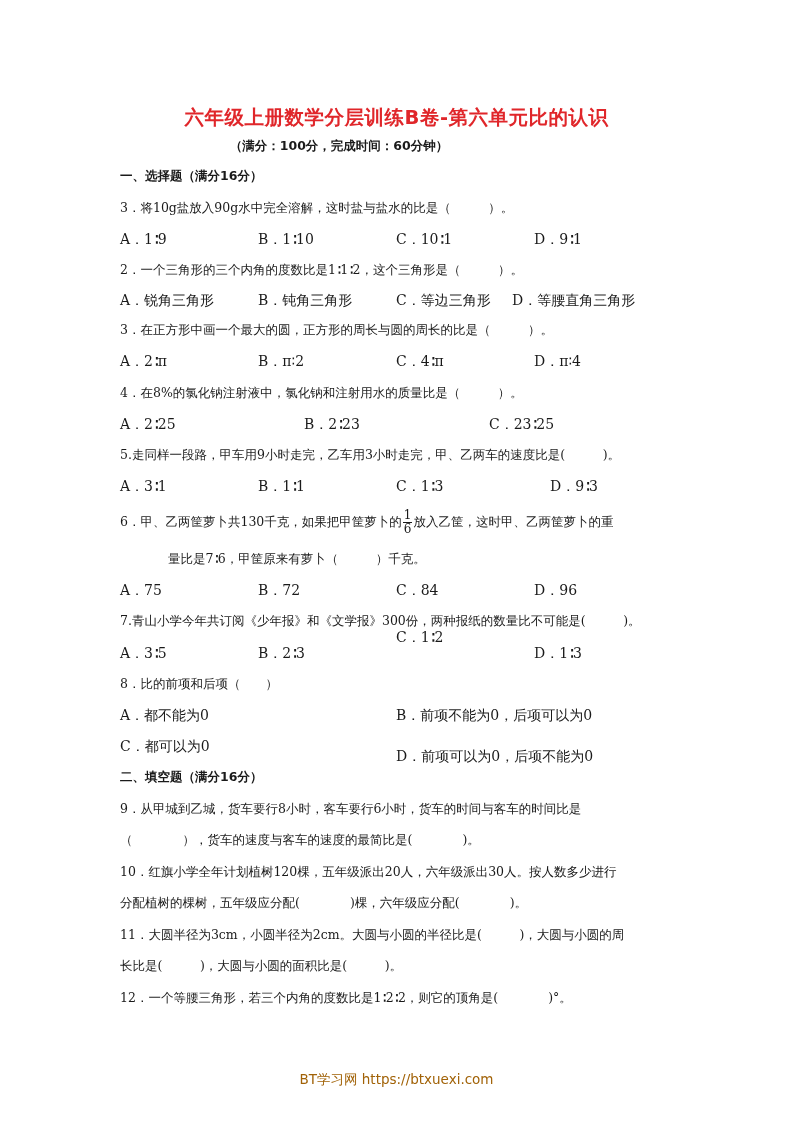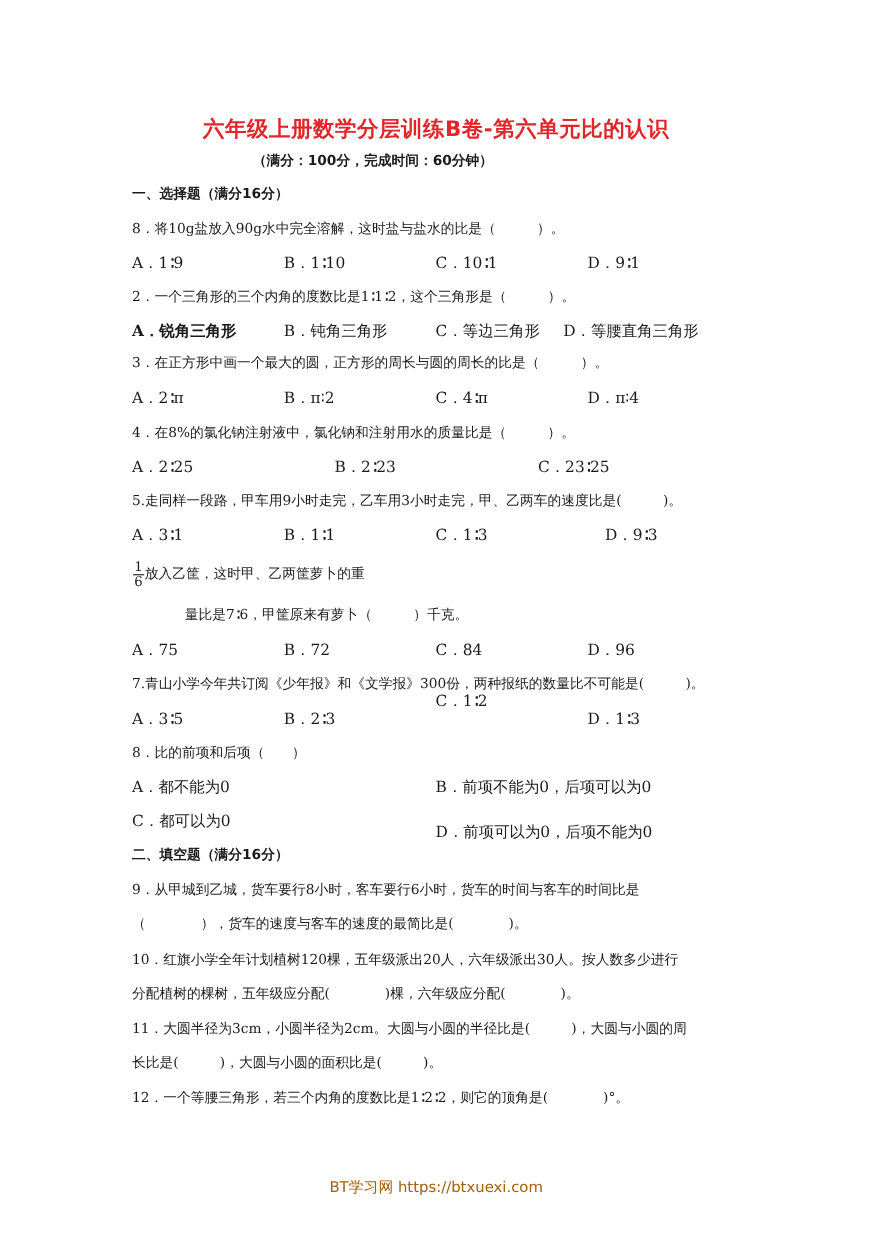--- a/index.html
+++ b/index.html
@@ -39,28 +39,28 @@
   </style>
 </head>
 <body>
 
 <div>
   <div class="title">六年级上册数学分层训练B卷-第六单元比的认识</div>
   <div class="subtitle">（满分：100分，完成时间：60分钟）</div>
 
   <div class="line section" style="top:168px;">一、选择题（满分16分）</div>
 
-  <div class="line" style="top:200px;">8．将10g盐放入90g水中完全溶解，这时盐与盐水的比是（　　　）。</div>
+  <div class="line" style="top:200px;">3．将10g盐放入90g水中完全溶解，这时盐与盐水的比是（　　　）。</div>
   <div class="opt" style="left:120px;top:231px;">A．1∶9</div>
   <div class="opt" style="left:258px;top:231px;">B．1∶10</div>
   <div class="opt" style="left:396px;top:231px;">C．10∶1</div>
   <div class="opt" style="left:534px;top:231px;">D．9∶1</div>
 
   <div class="line" style="top:262px;">2．一个三角形的三个内角的度数比是1∶1∶2，这个三角形是（　　　）。</div>
-  <div class="opt" style="left:120px;top:292px;font-weight:bold;">A．锐角三角形</div>
+  <div class="opt" style="left:120px;top:292px;">A．锐角三角形</div>
   <div class="opt" style="left:258px;top:292px;">B．钝角三角形</div>
   <div class="opt" style="left:396px;top:292px;">C．等边三角形</div>
   <div class="opt" style="left:512px;top:292px;">D．等腰直角三角形</div>
 
   <div class="line" style="top:322px;">3．在正方形中画一个最大的圆，正方形的周长与圆的周长的比是（　　　）。</div>
   <div class="opt" style="left:120px;top:353px;">A．2∶π</div>
   <div class="opt" style="left:258px;top:353px;">B．π∶2</div>
   <div class="opt" style="left:396px;top:353px;">C．4∶π</div>
   <div class="opt" style="left:534px;top:353px;">D．π∶4</div>
 
@@ -69,21 +69,21 @@
   <div class="opt" style="left:304px;top:416px;">B．2∶23</div>
   <div class="opt" style="left:489px;top:416px;">C．23∶25</div>
 
   <div class="line" style="top:447px;">5.走同样一段路，甲车用9小时走完，乙车用3小时走完，甲、乙两车的速度比是(　　　)。</div>
   <div class="opt" style="left:120px;top:478px;">A．3∶1</div>
   <div class="opt" style="left:258px;top:478px;">B．1∶1</div>
   <div class="opt" style="left:396px;top:478px;">C．1∶3</div>
   <div class="opt" style="left:534px;top:478px;margin-left:16px;">D．9∶3</div>
 
   <div class="line" style="top:509px;">
-    <span class="frac"><span class="num">1</span><span class="den">6</span></span><span>放入乙筐，这时甲、乙两筐萝卜的重</span>
+    <span>6．甲、乙两筐萝卜共130千克，如果把甲筐萝卜的</span><span class="frac"><span class="num">1</span><span class="den">6</span></span><span>放入乙筐，这时甲、乙两筐萝卜的重</span>
   </div>
   <div class="line" style="top:551px;margin-left:48px;">量比是7∶6，甲筐原来有萝卜（　　　）千克。</div>
   <div class="opt" style="left:120px;top:582px;">A．75</div>
   <div class="opt" style="left:258px;top:582px;">B．72</div>
   <div class="opt" style="left:396px;top:582px;">C．84</div>
   <div class="opt" style="left:534px;top:582px;">D．96</div>
 
   <div class="line" style="top:613px;">7.青山小学今年共订阅《少年报》和《文学报》300份，两种报纸的数量比不可能是(　　　)。</div>
   <div class="opt" style="left:120px;top:645px;">A．3∶5</div>
   <div class="opt" style="left:258px;top:645px;">B．2∶3</div>

